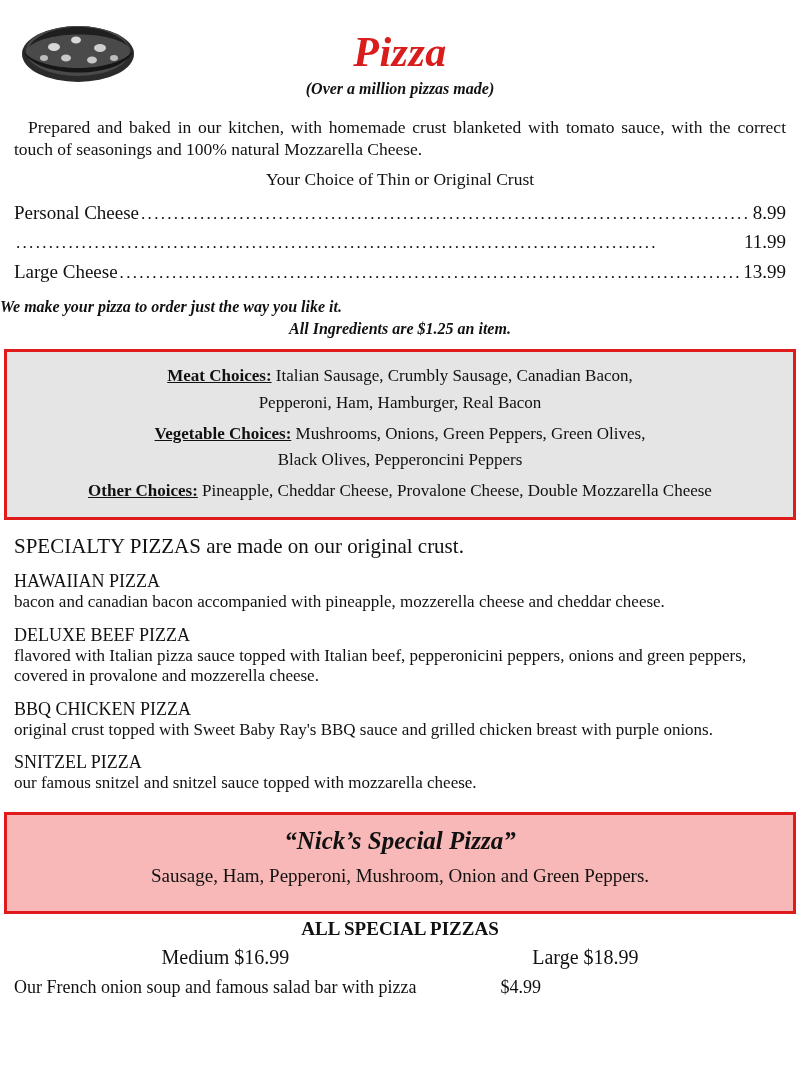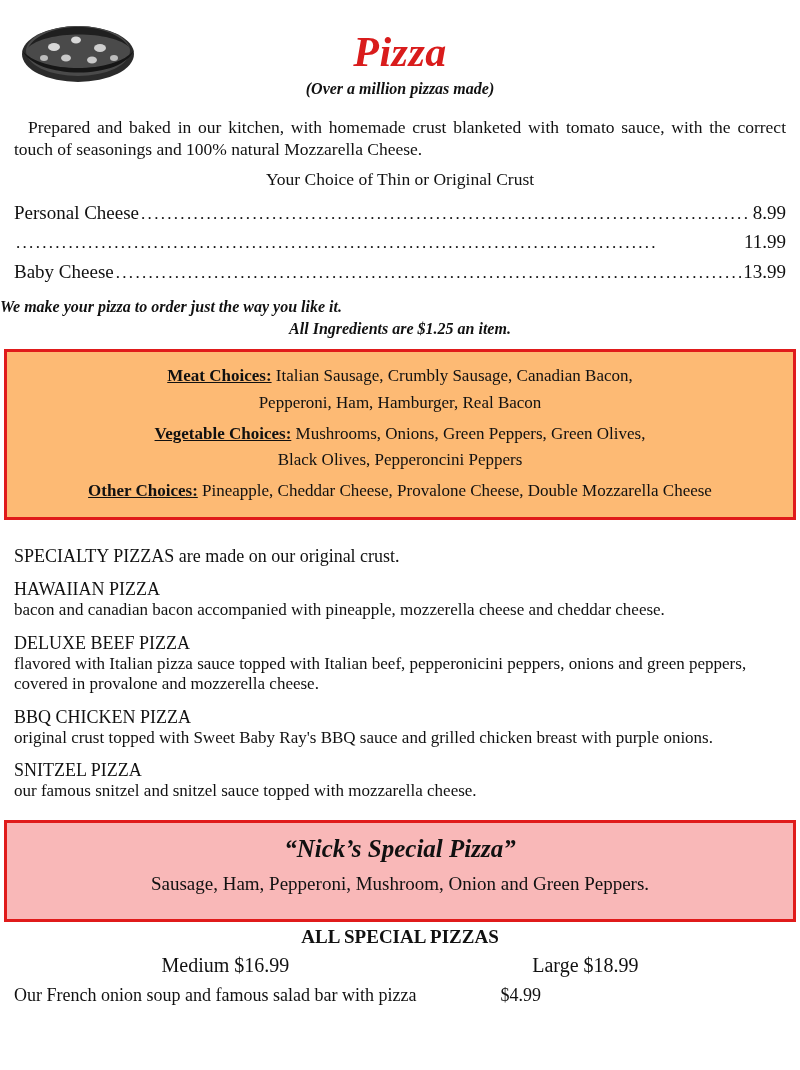--- a/index.html
+++ b/index.html
@@ -106,42 +106,42 @@
     text-align: center;
     font-weight: bold;
     font-style: italic;
     font-size: 16px;
     line-height: 1.35;
   }
 
   
   .pink-box {
     border: 3px solid #e01b1b;
-    background: #fdba74;
+    background: #e5e5e5;
     margin: 10px 4px 0 4px;
     padding: 12px 10px 12px 10px;
     text-align: center;
   }
   .choice-line {
     font-size: 17px;
     line-height: 1.45;
     margin: 0 0 2px 0;
   }
   .choice-line .lbl {
     font-weight: bold;
     text-decoration: underline;
   }
   .choice-grp { margin-bottom: 6px; }
   .choice-grp:last-child { margin-bottom: 0; }
 
   
   .specialty-intro {
-    font-size: 18px;
-    padding: 0 14px;
-    margin-top: 26px;
+    font-size: 21px;
+    padding: 0 14px;
+    margin-top: 14px;
   }
   .item {
     padding: 0 14px;
     margin-top: 12px;
   }
   .item-name {
     font-size: 18px;
     line-height: 1.15;
   }
   .item-desc {
@@ -226,21 +226,21 @@
     <div class="price-row">
       <span class="pname">Personal Cheese</span>
       <span class="dots">..................................................................................................</span>
       <span class="pval">8.99</span>
     </div>
     <div class="price-row">
       <span class="dots">..................................................................................................</span>
       <span class="pval">11.99</span>
     </div>
     <div class="price-row">
-      <span class="pname">Baby Cheese</span>
+      <span class="pname">Large Cheese</span>
       <span class="dots">..................................................................................................</span>
       <span class="pval">13.99</span>
     </div>
   </div>
 
   <div class="note">We make your pizza to order just the way you like it.</div>
   <div class="note2">All Ingredients are $1.25 an item.</div>
 
   <div class="pink-box">
     <div class="choice-grp">

